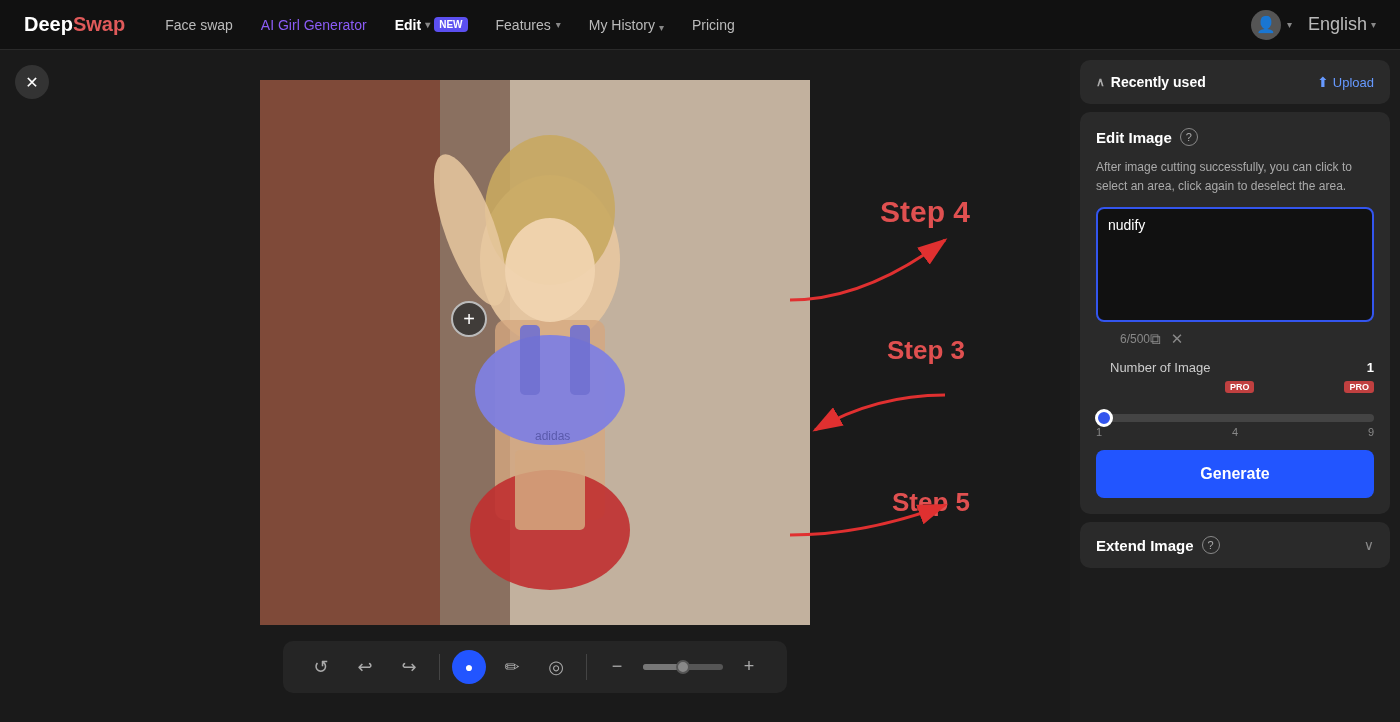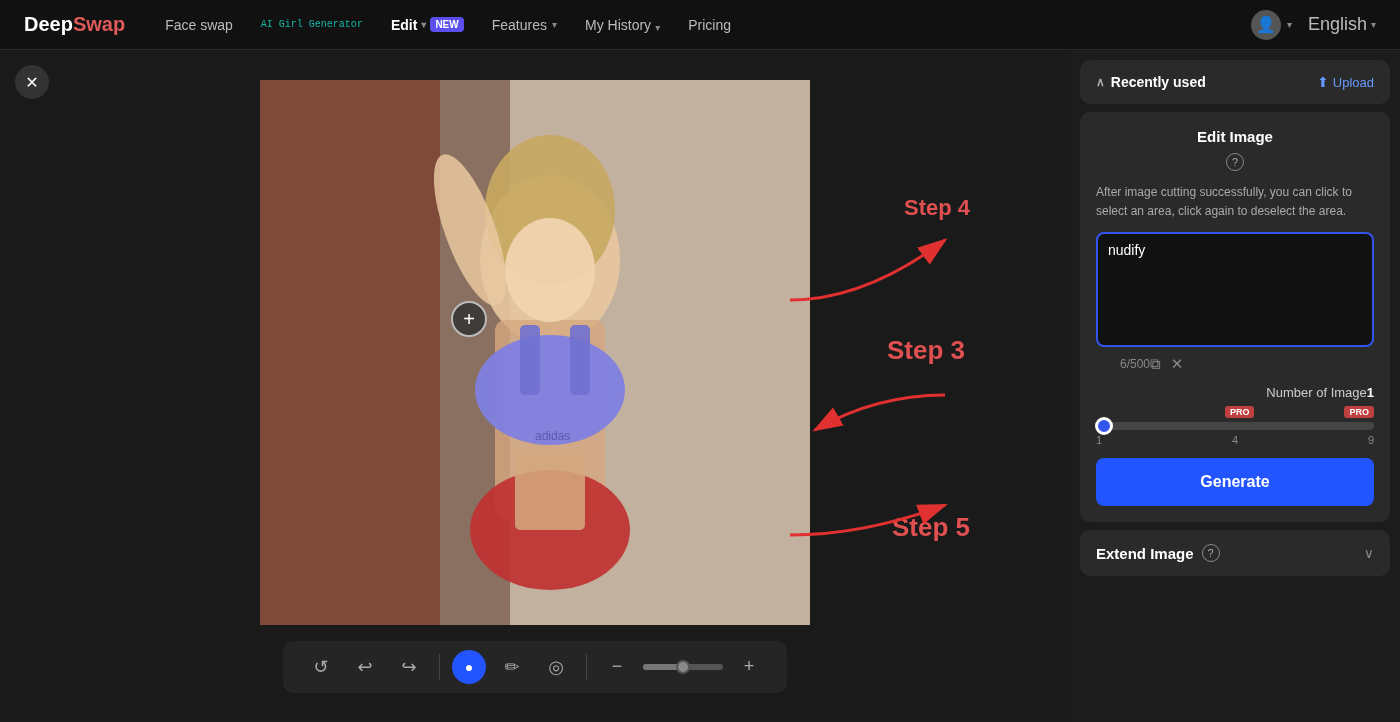--- a/index.html
+++ b/index.html
@@ -7,21 +7,21 @@
   </style>
 </head>
 <body>
 
 <nav style="background:#111;height:50px;display:flex;align-items:center;padding:0 24px;gap:0;border-bottom:1px solid #2a2a2a;flex-shrink:0;">
   <div style="font-weight:900;font-size:20px;color:#fff;margin-right:40px;cursor:pointer;">
     <span style="color:#fff;">Deep</span><span style="color:#e05a5a;">Swap</span>
   </div>
   <div style="display:flex;align-items:center;gap:28px;flex:1;">
     <a style="color:#bbb;font-size:14px;cursor:pointer;text-decoration:none;">Face swap</a>
-    <a style="color:#14b8a6;font-size:10px;cursor:pointer;text-decoration:none;font-family:Liberation Mono, monospace;">AI Girl Generator</a>
+    <a style="color:#8b5cf6;font-size:14px;cursor:pointer;text-decoration:none;">AI Girl Generator</a>
     <a style="color:#fff;font-size:14px;cursor:pointer;text-decoration:none;font-weight:600;display:flex;align-items:center;gap:4px;">
       <span>Edit</span>
       <span style="color:#888;font-size:10px;">▾</span>
       <span style="background:#5b4ff0;color:#fff;font-size:10px;font-weight:700;padding:2px 5px;border-radius:4px;">NEW</span>
     </a>
     <a style="color:#bbb;font-size:14px;cursor:pointer;text-decoration:none;display:flex;align-items:center;gap:5px;">
       <span>Features</span>
         <span style="font-size:10px;color:#888;">▾</span>
     </a>
     <a style="color:#bbb;font-size:14px;cursor:pointer;text-decoration:none;display:flex;align-items:flex-end;gap:4px;">
@@ -78,23 +78,23 @@
           <ellipse cx="290" cy="130" rx="65" ry="75" fill="#c8a860" opacity="0.9"></ellipse>
 
           <ellipse cx="210" cy="150" rx="25" ry="80" fill="#e8c8a0" opacity="0.85" transform="rotate(-20 210 150)"></ellipse>
 
           <ellipse cx="290" cy="190" rx="45" ry="52" fill="#f0d4b0" opacity="0.95"></ellipse>
         </svg>
       </div>
 
       <div style="position:absolute;top:44%;left:38%;transform:translate(-50%,-50%);width:36px;height:36px;border-radius:50%;background:rgba(50,50,50,0.85);border:2px solid #bbb;display:flex;align-items:center;justify-content:center;color:#fff;font-size:20px;font-weight:300;z-index:5;">+</div>
 
-      <div style="position:absolute;top:115px;right:-160px;color:#e05050;font-size:22px;font-weight:600;white-space:nowrap;">Step 4</div>
+      <div style="position:absolute;top:115px;right:-160px;color:#e05050;font-size:30px;font-weight:600;white-space:nowrap;">Step 4</div>
       <div style="position:absolute;top:255px;right:-155px;color:#e05050;font-size:26px;font-weight:600;white-space:nowrap;">Step 3</div>
-      <div style="position:absolute;bottom:82px;right:-160px;color:#e05050;font-size:26px;font-weight:600;white-space:nowrap;">Step 5</div>
+      <div style="position:absolute;bottom:107px;right:-160px;color:#e05050;font-size:26px;font-weight:600;white-space:nowrap;">Step 5</div>
 
       <svg style="position:absolute;top:295px;right:-145px;pointer-events:none;" width="160" height="80" viewBox="0 0 160 80">
         <defs>
           <marker id="arrowhead3" markerWidth="10" markerHeight="7" refX="9" refY="3.5" orient="auto">
             <polygon points="0 0, 10 3.5, 0 7" fill="#e03030"></polygon>
           </marker>
         </defs>
         <path d="M 150,20 Q 80,20 20,55" stroke="#e03030" stroke-width="3" fill="none" marker-end="url(#arrowhead3)"></path>
       </svg>
 
@@ -144,47 +144,47 @@
           <span>Recently used</span>
         </div>
         <button style="background:none;border:none;color:#6699ff;font-size:13px;cursor:pointer;display:flex;align-items:center;gap:4px;">
           <span style="font-size:14px;">⬆</span>
           <span>Upload</span>
         </button>
       </div>
     </div>
 
     <div style="background:#2a2a2a;border-radius:10px;padding:16px;display:flex;flex-direction:column;gap:12px;">
-      <div style="display:flex;align-items:center;gap:8px;flex-direction:column;">
+      <div style="display:flex;align-items:center;gap:8px;">
         <span style="font-size:15px;font-weight:700;color:#fff;">Edit Image</span>
         <div style="width:18px;height:18px;border-radius:50%;border:1px solid #888;display:flex;align-items:center;justify-content:center;font-size:11px;color:#aaa;cursor:pointer;">
           <span>?</span>
         </div>
       </div>
       <p style="font-size:12px;color:#aaa;line-height:1.55;">After image cutting successfully, you can click to select an area, click again to deselect the area.</p>
 
       <div style="position:relative;">
         <textarea style="width: 100%; height: 115px; background: rgb(17, 17, 17); border: 2px solid rgb(51, 85, 238); border-radius: 8px; color: rgb(255, 255, 255); font-size: 14px; padding: 10px 12px; resize: none; outline: none; font-family: inherit;"></textarea>
         <div style="position:absolute;top:10px;left:12px;color:#fff;font-size:14px;pointer-events:none;">nudify</div>
         <div style="display:flex;align-items:center;justify-content:flex-start;margin-top:4px;margin-left:24px;">
           <span style="font-size:12px;color:#888;">6/500</span>
           <div style="display:flex;gap:10px;">
             <span style="color:#888;cursor:pointer;font-size:15px;">⧉</span>
             <span style="color:#888;cursor:pointer;font-size:15px;">✕</span>
           </div>
         </div>
       </div>
 
       <div>
-        <div style="display:flex;align-items:center;justify-content:flex-end;margin-bottom:6px;margin-left:14px;">
+        <div style="display:flex;align-items:center;justify-content:space-between;margin-bottom:6px;margin-left:14px;">
           <span style="font-size:13px;color:#ccc;">Number of Image</span>
           <span style="font-size:13px;color:#fff;font-weight:600;">1</span>
         </div>
 
-        <div style="display:flex;justify-content:flex-end;gap:90px;margin-bottom:4px;">
+        <div style="display:flex;justify-content:flex-end;gap:90px;margin-bottom:21px;">
           <span style="background:#c04040;color:#fff;font-size:9px;font-weight:700;padding:1px 5px;border-radius:3px;">PRO</span>
           <span style="background:#c04040;color:#fff;font-size:9px;font-weight:700;padding:1px 5px;border-radius:3px;">PRO</span>
         </div>
 
         <div style="position:relative;height:8px;background:#444;border-radius:4px;cursor:pointer;">
           <div style="position:absolute;left:0;top:0;height:100%;width:5%;background:#3355ee;border-radius:4px;"></div>
           <div style="position:absolute;left:3%;top:50%;transform:translate(-50%,-50%);width:18px;height:18px;background:#3355ee;border-radius:50%;border:3px solid #fff;"></div>
         </div>
         <div style="display:flex;justify-content:space-between;margin-top:4px;">
           <span style="font-size:11px;color:#888;">1</span>

